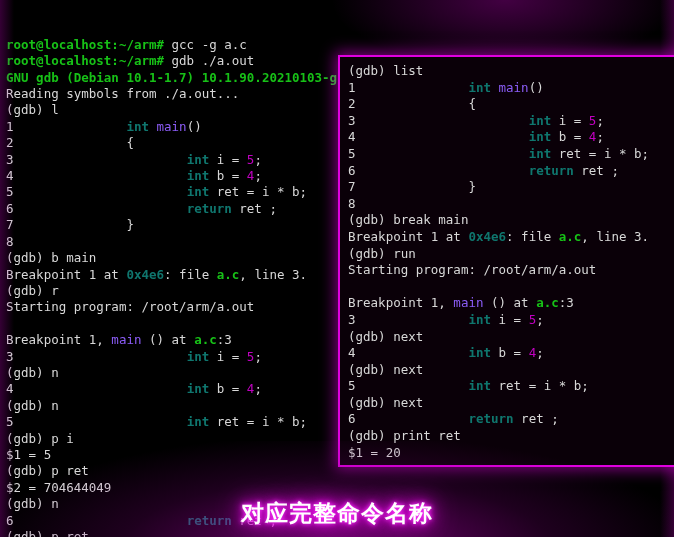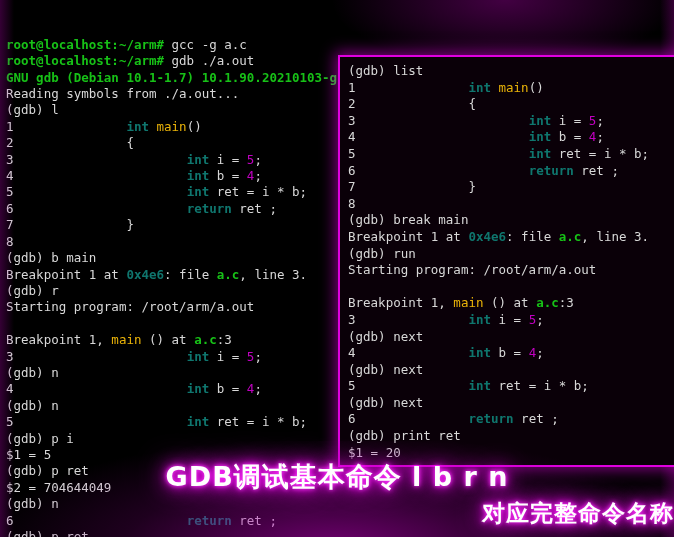--- a/index.html
+++ b/index.html
@@ -24,21 +24,21 @@
     color: #d8d8d8;
     font-size: 12.5px;
     line-height: 16.4px;
     padding: 4px 6px;
     box-sizing: border-box;
     white-space: pre;
   }
   .line { white-space: pre; min-height: 16.4px; }
   .grn { color: #17c117; font-weight: bold; }
   .blu { color: #0f766e; font-weight: bold; }
-  .cyn { color: #eab308; }
+  .cyn { color: #8b5cf6; }
   .mag { color: #c000c0; }
   .wht { color: #d8d8d8; }
 
   
   .inset {
     position: absolute;
     left: 338px;
     top: 55px;
     width: 400px;
     height: 412px;
@@ -81,21 +81,20 @@
   .caption-line2 {
     font-size: 23px;
     font-weight: bold;
     color: #ffffff;
     letter-spacing: 1px;
     text-shadow:
       0 0 4px #ff40ff,
       0 0 10px #ff00ff,
       0 0 20px #ff00ff,
       0 0 30px #c000c0;
-    text-align: right;
   }
   .glowbar {
     position: absolute;
     left: 0;
     bottom: 0;
     width: 674px;
     height: 96px;
     background: radial-gradient(ellipse at 50% 110%, rgba(200,0,200,0.55) 0%, rgba(120,0,120,0.25) 45%, rgba(0,0,0,0) 75%);
     pointer-events: none;
   }
@@ -132,15 +131,14 @@
 <div class="edgeglow-l"></div>
 <div class="edgeglow-r"></div>
 
 <div class="inset">
   <div class="inset-inner" id="inset-lines"><div class="line"><span class="wht">(gdb) list</span></div><div class="line"><span class="wht">1               </span><span class="blu">int</span><span class="wht"> </span><span class="cyn">main</span><span class="wht">()</span></div><div class="line"><span class="wht">2               {</span></div><div class="line"><span class="wht">3                       </span><span class="blu">int</span><span class="wht"> i </span><span class="wht">=</span><span class="wht"> </span><span class="mag">5</span><span class="wht">;</span></div><div class="line"><span class="wht">4                       </span><span class="blu">int</span><span class="wht"> b </span><span class="wht">=</span><span class="wht"> </span><span class="mag">4</span><span class="wht">;</span></div><div class="line"><span class="wht">5                       </span><span class="blu">int</span><span class="wht"> ret </span><span class="wht">=</span><span class="wht"> i </span><span class="wht">*</span><span class="wht"> b;</span></div><div class="line"><span class="wht">6                       </span><span class="blu">return</span><span class="wht"> ret </span><span class="wht">;</span></div><div class="line"><span class="wht">7               }</span></div><div class="line"><span class="wht">8</span></div><div class="line"><span class="wht">(gdb) break main</span></div><div class="line"><span class="wht">Breakpoint 1 at </span><span class="blu">0x4e6</span><span class="wht">: file </span><span class="grn">a.c</span><span class="wht">, line 3.</span></div><div class="line"><span class="wht">(gdb) run</span></div><div class="line"><span class="wht">Starting program: /root/arm/a.out</span></div><div class="line"> </div><div class="line"><span class="wht">Breakpoint 1, </span><span class="cyn">main</span><span class="wht"> () at </span><span class="grn">a.c</span><span class="wht">:3</span></div><div class="line"><span class="wht">3               </span><span class="blu">int</span><span class="wht"> i </span><span class="wht">=</span><span class="wht"> </span><span class="mag">5</span><span class="wht">;</span></div><div class="line"><span class="wht">(gdb) next</span></div><div class="line"><span class="wht">4               </span><span class="blu">int</span><span class="wht"> b </span><span class="wht">=</span><span class="wht"> </span><span class="mag">4</span><span class="wht">;</span></div><div class="line"><span class="wht">(gdb) next</span></div><div class="line"><span class="wht">5               </span><span class="blu">int</span><span class="wht"> ret </span><span class="wht">=</span><span class="wht"> i </span><span class="wht">*</span><span class="wht"> b;</span></div><div class="line"><span class="wht">(gdb) next</span></div><div class="line"><span class="wht">6               </span><span class="blu">return</span><span class="wht"> ret </span><span class="wht">;</span></div><div class="line"><span class="wht">(gdb) print ret</span></div><div class="line"><span class="wht">$1 = 20</span></div></div>
 </div>
 
 <div class="glowbar"></div>
 
 <div class="caption">
-  <div class="caption-line1">GDB调试基本命令 l b r n</div>
   <div class="caption-line2">对应完整命令名称</div>
 </div>
 
 </body></html>

